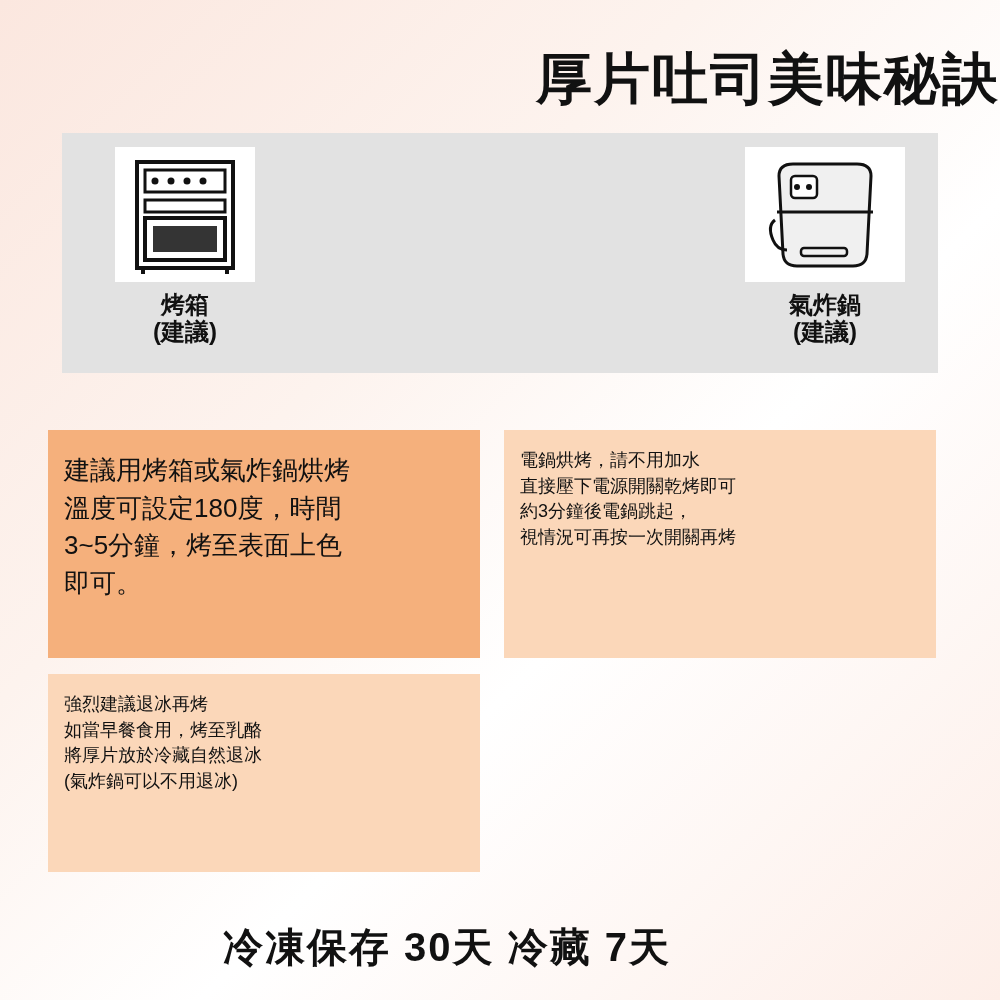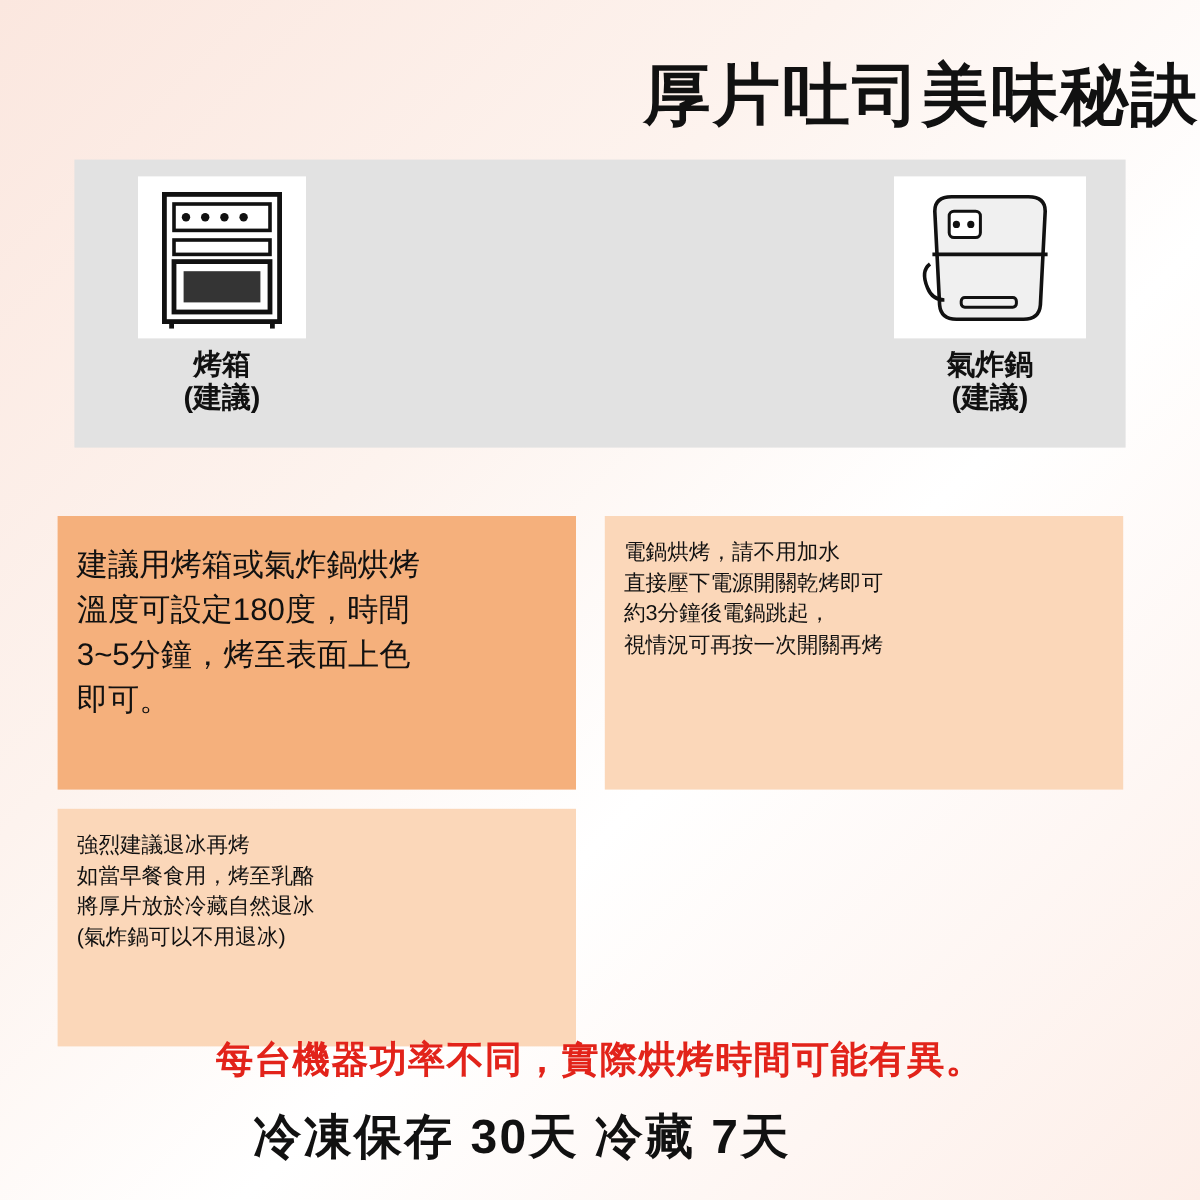--- a/index.html
+++ b/index.html
@@ -110,21 +110,21 @@
     top: 862px;
     width: 1000px;
     text-align: center;
     font-size: 31px;
     font-weight: bold;
     color: #e2231a;
     letter-spacing: 1px;
   }
   .storage {
     position: absolute;
-    left: 0;
+    left: 12px;
     top: 920px;
     width: 870px;
     text-align: center;
     font-size: 40px;
     font-weight: bold;
     color: #111111;
     letter-spacing: 2px;
   }
 </style>
 </head>
@@ -184,16 +184,15 @@
     <div class="tip light">電鍋烘烤，請不用加水
 直接壓下電源開關乾烤即可
 約3分鐘後電鍋跳起，
 視情況可再按一次開關再烤</div>
     <div class="tip light">強烈建議退冰再烤
 如當早餐食用，烤至乳酪
 將厚片放於冷藏自然退冰
 (氣炸鍋可以不用退冰)</div>
   </div>
 
-  <div class="note">每台機器功率不同，實際烘烤時間可能有異。</div>
   <div class="storage">冷凍保存 30天  冷藏  7天</div>
 
 </div>
 
 </body></html>

